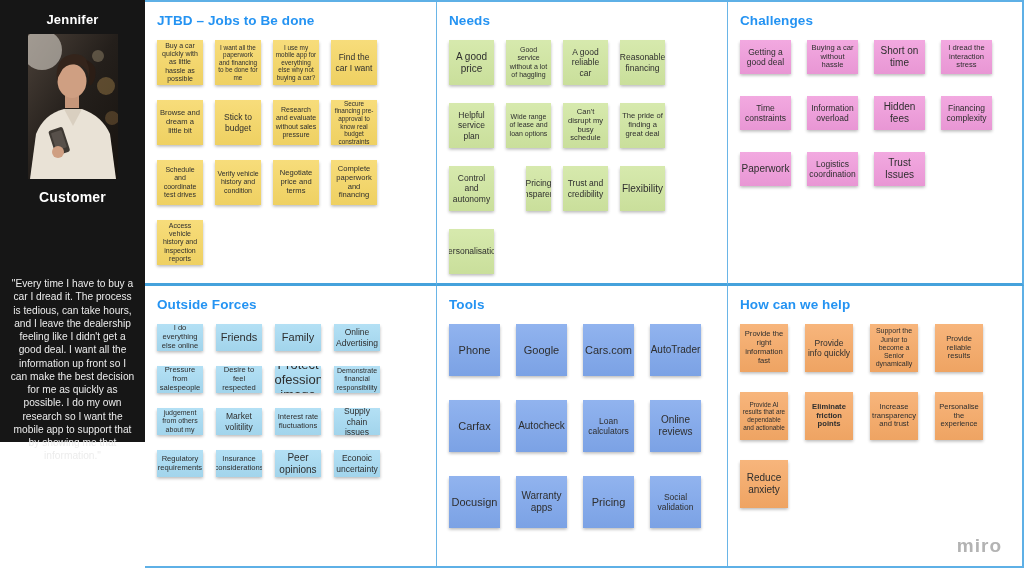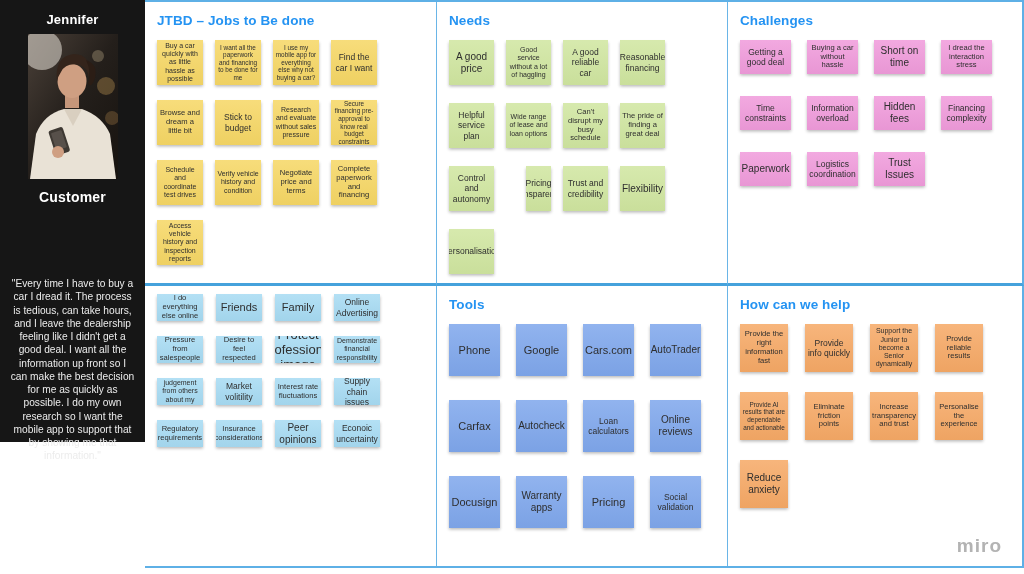--- a/index.html
+++ b/index.html
@@ -188,20 +188,21 @@
         <div class="note" style="background-color: rgb(240, 155, 219); font-size: 8.5px;">Time constraints</div>
         <div class="note" style="background-color: rgb(240, 155, 219); font-size: 8.5px;">Information overload</div>
         <div class="note" style="background-color: rgb(240, 155, 219); font-size: 10px;">Hidden fees</div>
         <div class="note" style="background-color: rgb(240, 155, 219); font-size: 8.5px;">Financing complexity</div>
         <div class="note" style="background-color: rgb(240, 155, 219); font-size: 10px;">Paperwork</div>
         <div class="note" style="background-color: rgb(240, 155, 219); font-size: 8.5px;">Logistics coordination</div>
         <div class="note" style="background-color: rgb(240, 155, 219); font-size: 10px;">Trust Issues</div>
       </div>
   </section>
   <section class="frame s3">
+    <h2 class="frame-title">Outside Forces</h2>
     <div class="notes">
         <div class="note" style="background-color: rgb(167, 219, 243); font-size: 7.6px;">I do everything else online</div>
         <div class="note" style="background-color: rgb(167, 219, 243); font-size: 11px;">Friends</div>
         <div class="note" style="background-color: rgb(167, 219, 243); font-size: 11px;">Family</div>
         <div class="note" style="background-color: rgb(167, 219, 243); font-size: 8.5px;">Online Advertising</div>
         <div class="note" style="background-color: rgb(167, 219, 243); font-size: 7.6px;">Pressure from salespeople</div>
         <div class="note" style="background-color: rgb(167, 219, 243); font-size: 7.6px;">Desire to feel respected</div>
         <div class="note" style="background-color: rgb(167, 219, 243); font-size: 13px;">Protect professional image</div>
         <div class="note" style="background-color: rgb(167, 219, 243); font-size: 7px;">Demonstrate financial responsibility</div>
         <div class="note" style="background-color: rgb(167, 219, 243); font-size: 7px;">Avoid judgement from others about my choice</div>
@@ -232,21 +233,21 @@
       </div>
   </section>
   <section class="frame lastcol s5">
     <h2 class="frame-title">How can we help</h2>
     <div class="notes">
         <div class="note" style="background-color: rgb(246, 169, 102); font-size: 7.6px;">Provide the right information fast</div>
         <div class="note" style="background-color: rgb(246, 169, 102); font-size: 8.5px;">Provide info quickly</div>
         <div class="note" style="background-color: rgb(246, 169, 102); font-size: 7px;">Support the Junior to become a Senior dynamically</div>
         <div class="note" style="background-color: rgb(246, 169, 102); font-size: 7.6px;">Provide reliable results</div>
         <div class="note" style="background-color: rgb(246, 169, 102); font-size: 6.4px;">Provide AI results that are dependable and actionable</div>
-        <div class="note" style="background-color: rgb(246, 169, 102); font-size: 7.6px;">Eliminate friction points</div>
+        <div class="note" style="background-color: rgb(246, 169, 102); font-size: 7.6px; font-weight: bold;">Eliminate friction points</div>
         <div class="note" style="background-color: rgb(246, 169, 102); font-size: 7.6px;">Increase transparency and trust</div>
         <div class="note" style="background-color: rgb(246, 169, 102); font-size: 7.6px;">Personalise the experience</div>
         <div class="note" style="background-color: rgb(246, 169, 102); font-size: 10px;">Reduce anxiety</div>
       </div>
   </section>
 </main>
 
 <div class="miro-logo">miro</div>
 
 </body></html>

